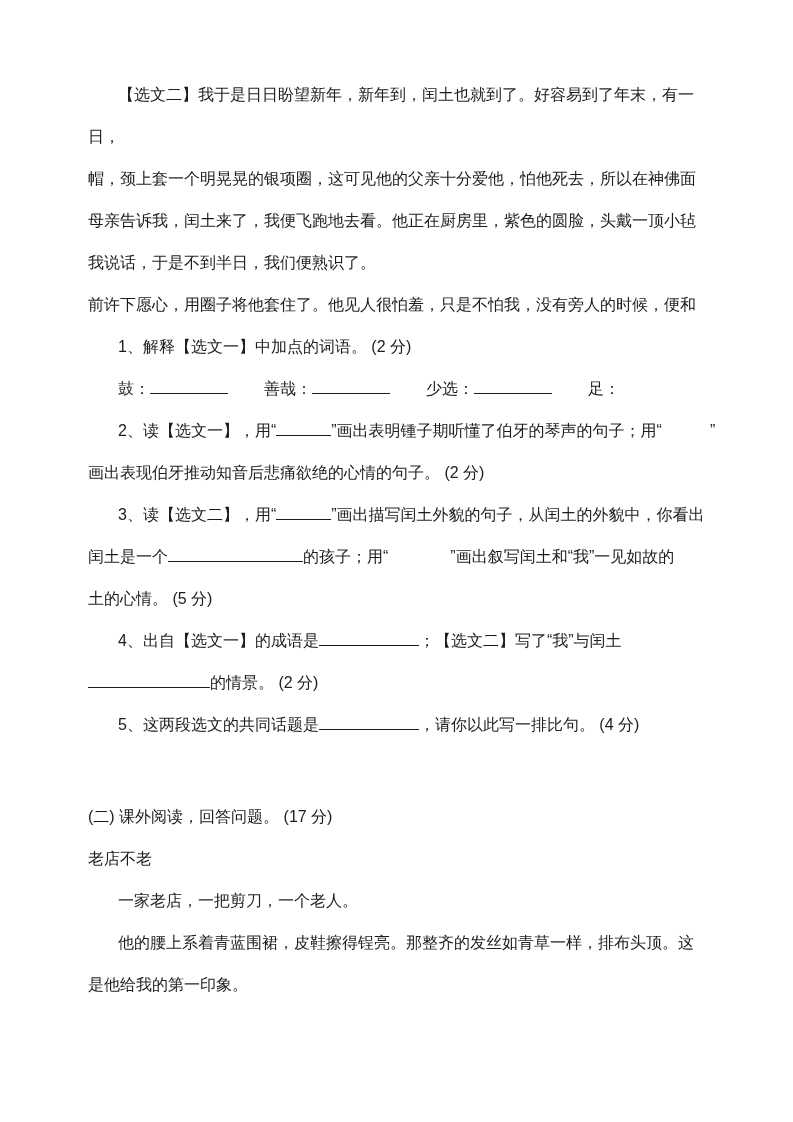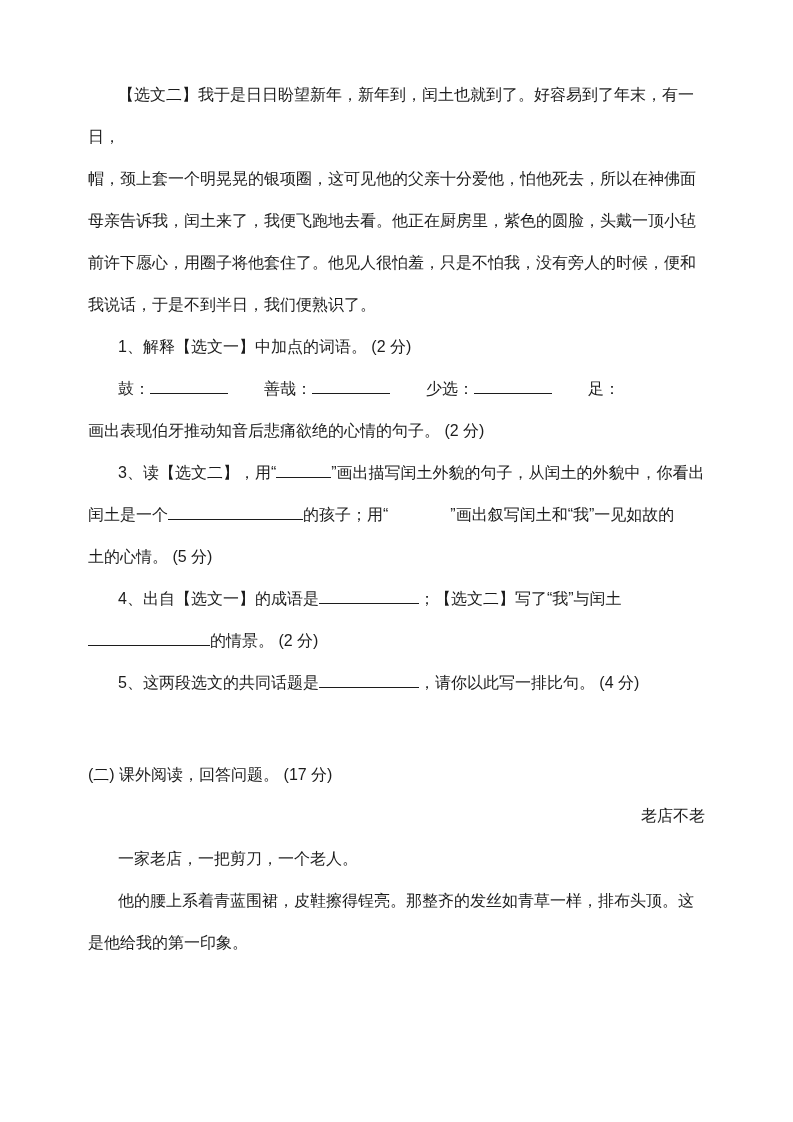--- a/index.html
+++ b/index.html
@@ -14,21 +14,21 @@
     box-sizing: border-box;
     padding: 74px 88px 0 88px;
     overflow: hidden;
   }
   .line {
     height: 42px;
     line-height: 42px;
     white-space: nowrap;
   }
   .indent { padding-left: 30px; }
-  .center { text-align: right; font-family: Liberation Mono, monospace; }
+  .center { text-align: left; }
   .spacer { height: 50px; }
   .blank {
     display: inline-block;
     height: 0.2em;
     border-bottom: 1.6px solid #1c1c1c;
     vertical-align: baseline;
   }
   .gap { display: inline-block; width: 36px; }
   .wavy {
     display: inline-block;
@@ -49,28 +49,31 @@
 </style>
 </head>
 <body>
 
 <div class="page">
 
   <div class="line indent"><span>【选文二】我于是日日盼望新年，新年到，闰土也就到了。好容易到了年末，有一</span></div>
   <div class="line"><span>日，</span></div>
   <div class="line"><span>帽，颈上套一个明晃晃的银项圈，这可见他的父亲十分爱他，怕他死去，所以在神佛面</span></div>
   <div class="line"><span>母亲告诉我，闰土来了，我便飞跑地去看。他正在厨房里，紫色的圆脸，头戴一顶小毡</span></div>
+  <div class="line"><span>我说话，于是不到半日，我们便熟识了。</span></div>
   <div class="line"><span>前许下愿心，用圈子将他套住了。他见人很怕羞，只是不怕我，没有旁人的时候，便和</span></div>
-  <div class="line"><span>我说话，于是不到半日，我们便熟识了。</span></div>
 
   <div class="line indent"><span>1、解释【选文一】中加点的词语。 (2 分)</span></div>
   <div class="line indent">
     <span>鼓：</span><span class="blank" style="width:78px"></span><span class="gap"></span><span>善哉：</span><span class="blank" style="width:78px"></span><span class="gap"></span><span>少选：</span><span class="blank" style="width:78px"></span><span class="gap"></span><span>足：</span>
   </div>
 
+  <div class="line indent">
+    <span>2、读【选文一】，用“</span><span class="blank" style="width:55px"></span><span>”画出表明锺子期听懂了伯牙的琴声的句子；用“</span><span class="wavy" style="width:48px"></span><span>”</span>
+  </div>
   <div class="line"><span>画出表现伯牙推动知音后悲痛欲绝的心情的句子。 (2 分)</span></div>
 
   <div class="line indent">
     <span>3、读【选文二】，用“</span><span class="blank" style="width:55px"></span><span>”画出描写闰土外貌的句子，从闰土的外貌中，你看出</span>
   </div>
   <div class="line">
     <span>闰土是一个</span><span class="blank" style="width:135px"></span><span>的孩子；用“</span><span class="wavy" style="width:62px"></span><span>”画出叙写闰土和“我”一见如故的</span>
   </div>
   <div class="line"><span>土的心情。 (5 分)</span></div>
 

